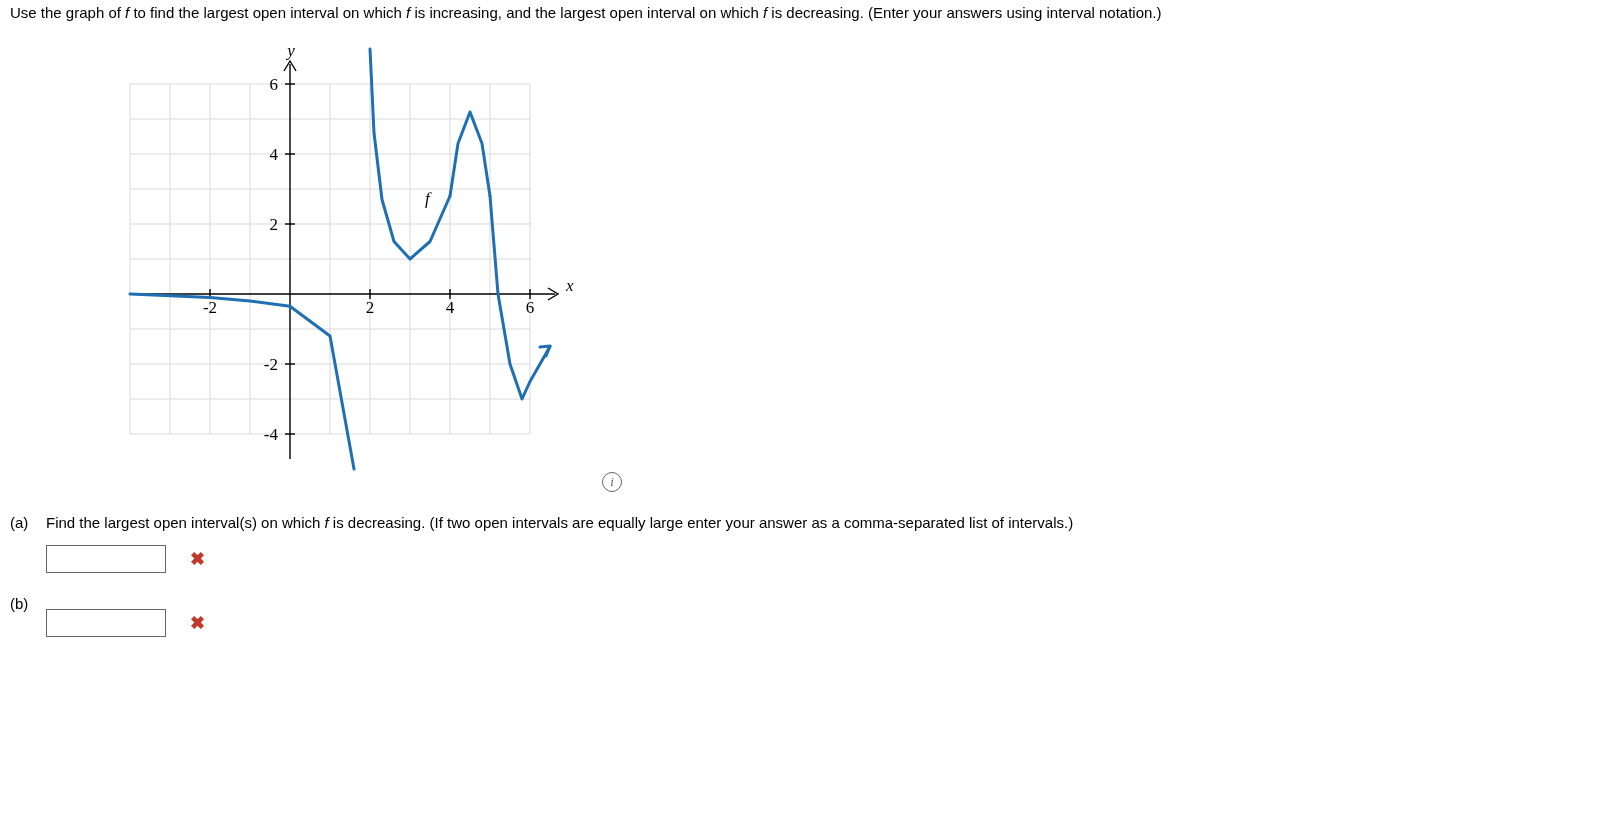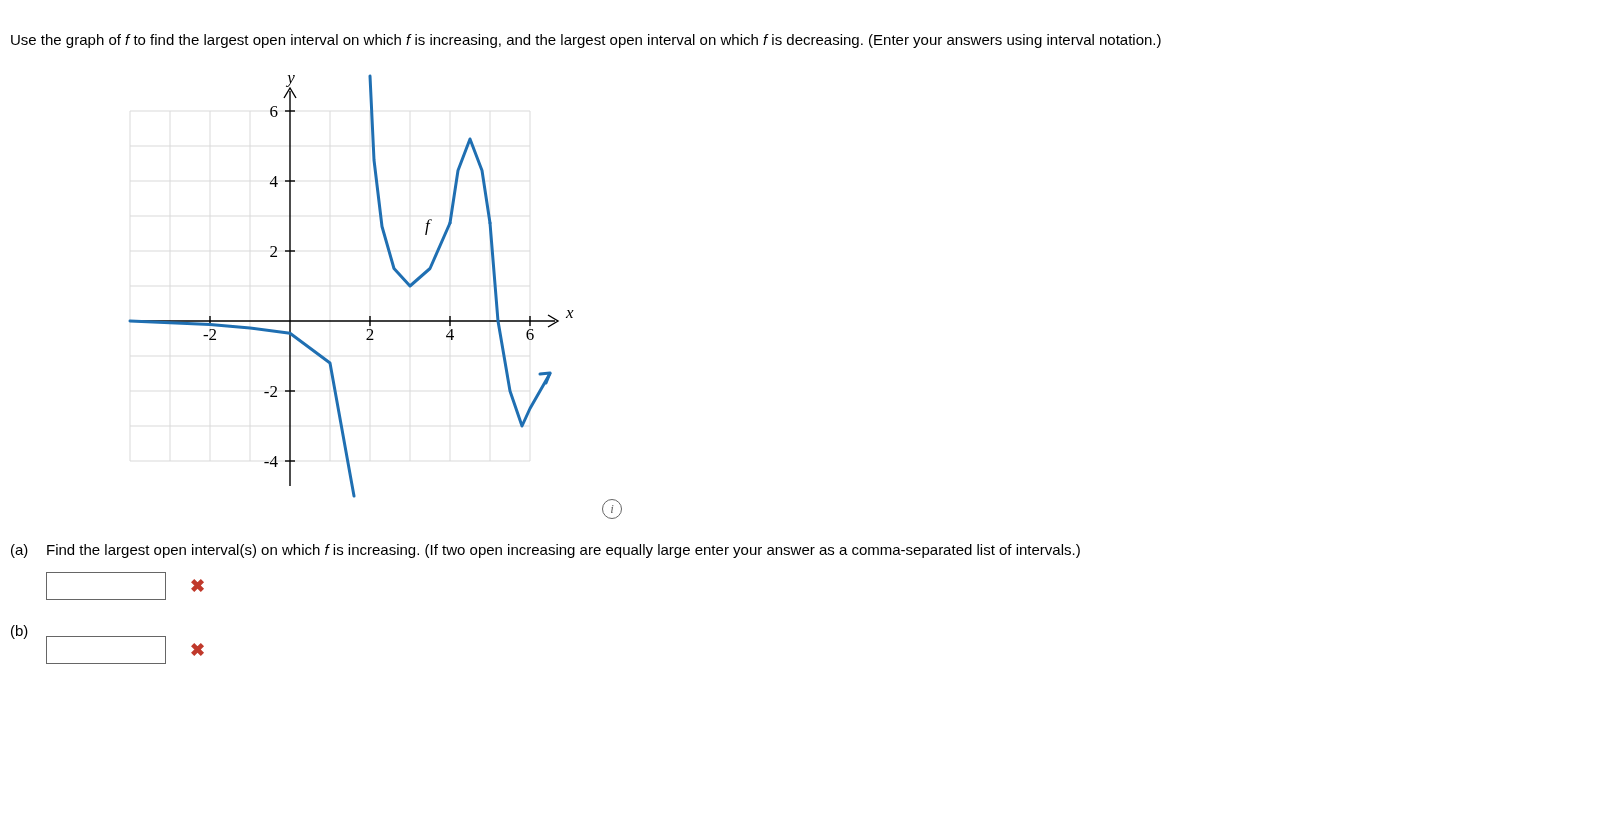--- a/index.html
+++ b/index.html
@@ -3,21 +3,21 @@
 <meta charset="utf-8">
 <style>
   body {
     font-family: Arial, Helvetica, sans-serif;
     font-size: 15px;
     color: #000;
     margin: 0;
     padding: 4px 10px;
     background: #fff;
   }
-  .instruction { margin-bottom: 10px; margin-top: 27px; }
+  .instruction { margin-bottom: 10px; }
   .italic { font-style: italic; }
   .graph-wrap {
     margin: 18px 0 10px 100px;
   }
   .q-part {
     margin-top: 22px;
     display: flex;
   }
   .q-label { width: 36px; flex: 0 0 36px; }
   .q-body { flex: 1; }
@@ -135,21 +135,21 @@
       <polyline points="430,308 440,307 436,317"></polyline>
     </g>
   </svg>
   <span class="info-icon">i</span>
 </div>
 
 <div class="q-part">
   <div class="q-label">(a)</div>
   <div class="q-body">
     <div>
-      <span>Find the largest open interval(s) on which </span><span class="italic">f</span><span> is increasing. (If two open increasing are equally large enter your answer as a comma-separated list of intervals.)</span>
+      <span>Find the largest open interval(s) on which </span><span class="italic">f</span><span> is decreasing. (If two open intervals are equally large enter your answer as a comma-separated list of intervals.)</span>
     </div>
     <div class="answer-row">
       <input type="text" class="answer-input" value="" style="">
       <span class="x-mark">✖</span>
     </div>
   </div>
 </div>
 
 <div class="q-part">
   <div class="q-label">(b)</div>

